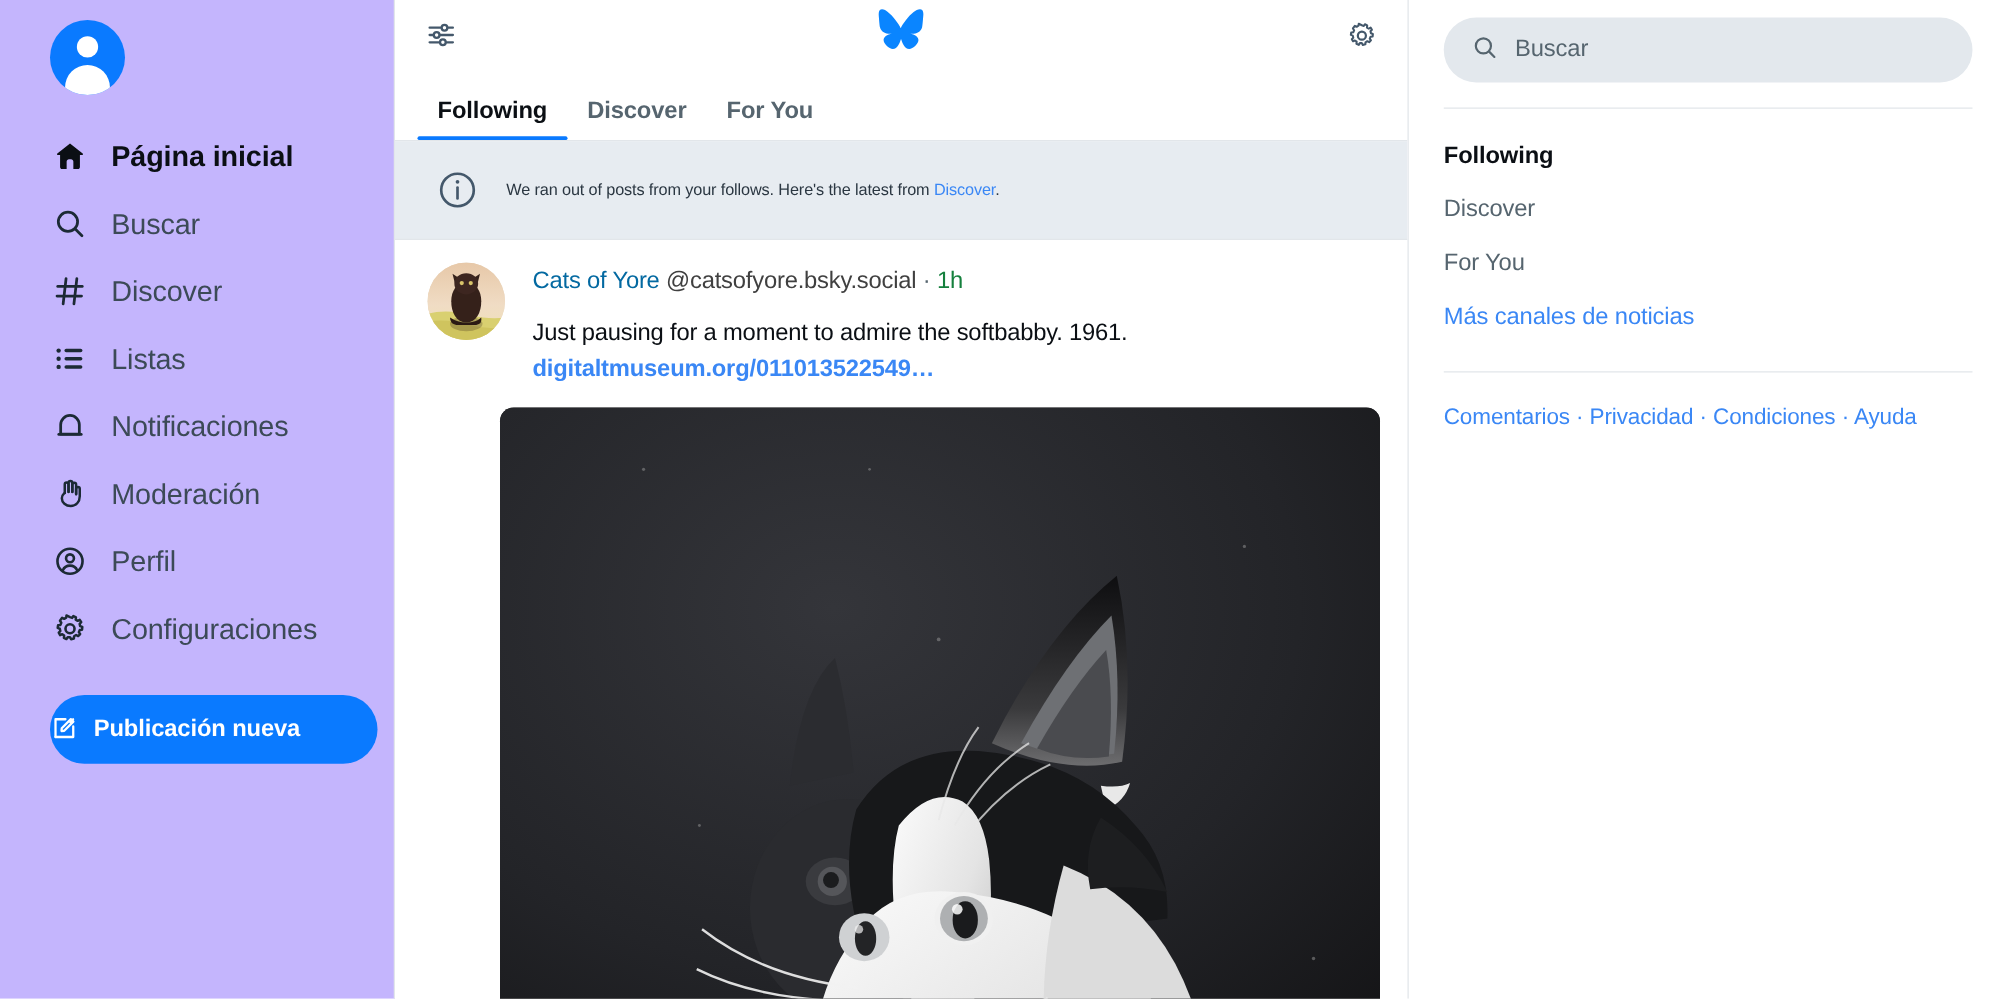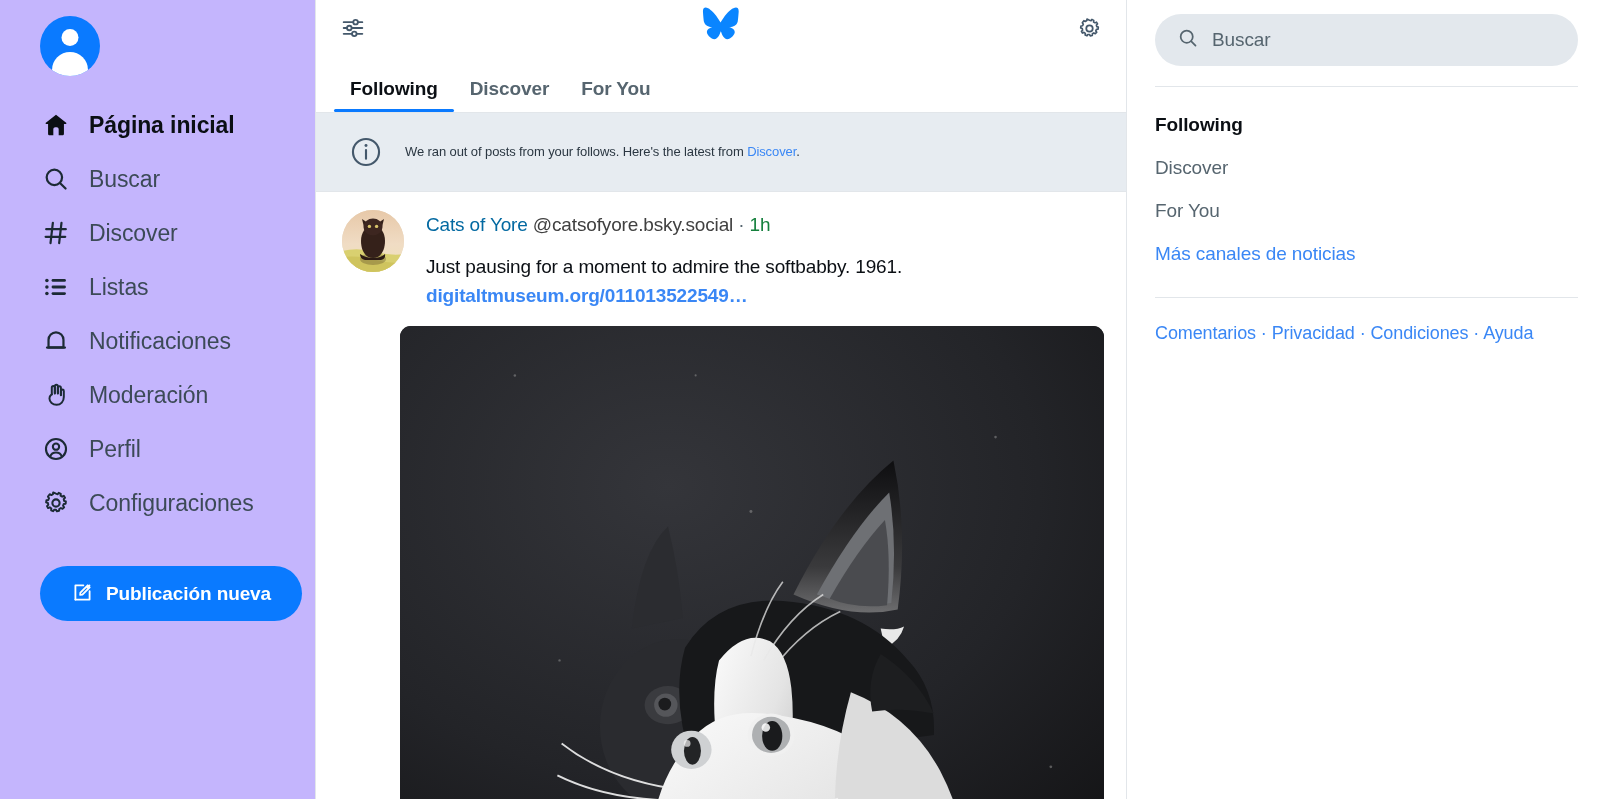--- a/index.html
+++ b/index.html
@@ -80,30 +80,29 @@
     letter-spacing: -0.1px;
     color: #3c4a57;
     white-space: nowrap;
   }
   .nav-item.active .nav-label {
     font-weight: 700;
     color: #0b0f14;
   }
 
   .compose-btn {
-    margin-top: 36px;
+    margin-top: 26px;
     width: 262px;
     height: 55px;
     border-radius: 28px;
     background: #0a7aff;
     border: none;
     color: #fff;
     display: flex;
     align-items: center;
-    justify-content: center;
     gap: 12px;
     cursor: pointer;
     font-family: "Liberation Sans", sans-serif;
   }
   .compose-btn .compose-label {
     font-size: 19px;
     font-weight: 700;
     letter-spacing: -0.1px;
   }
 

